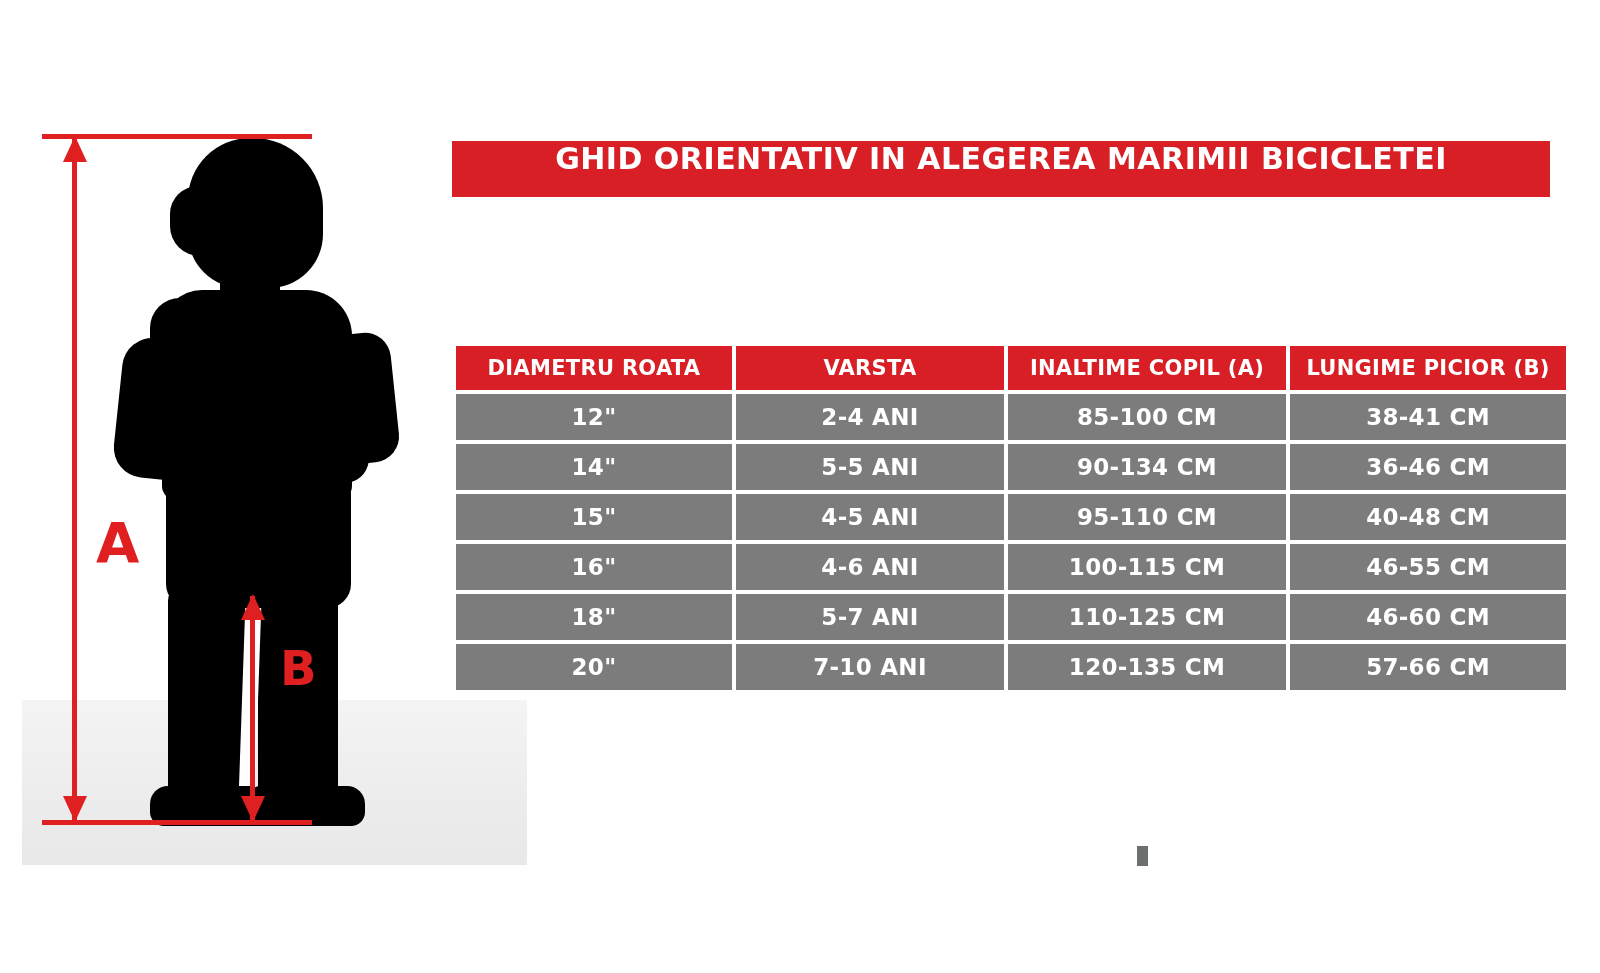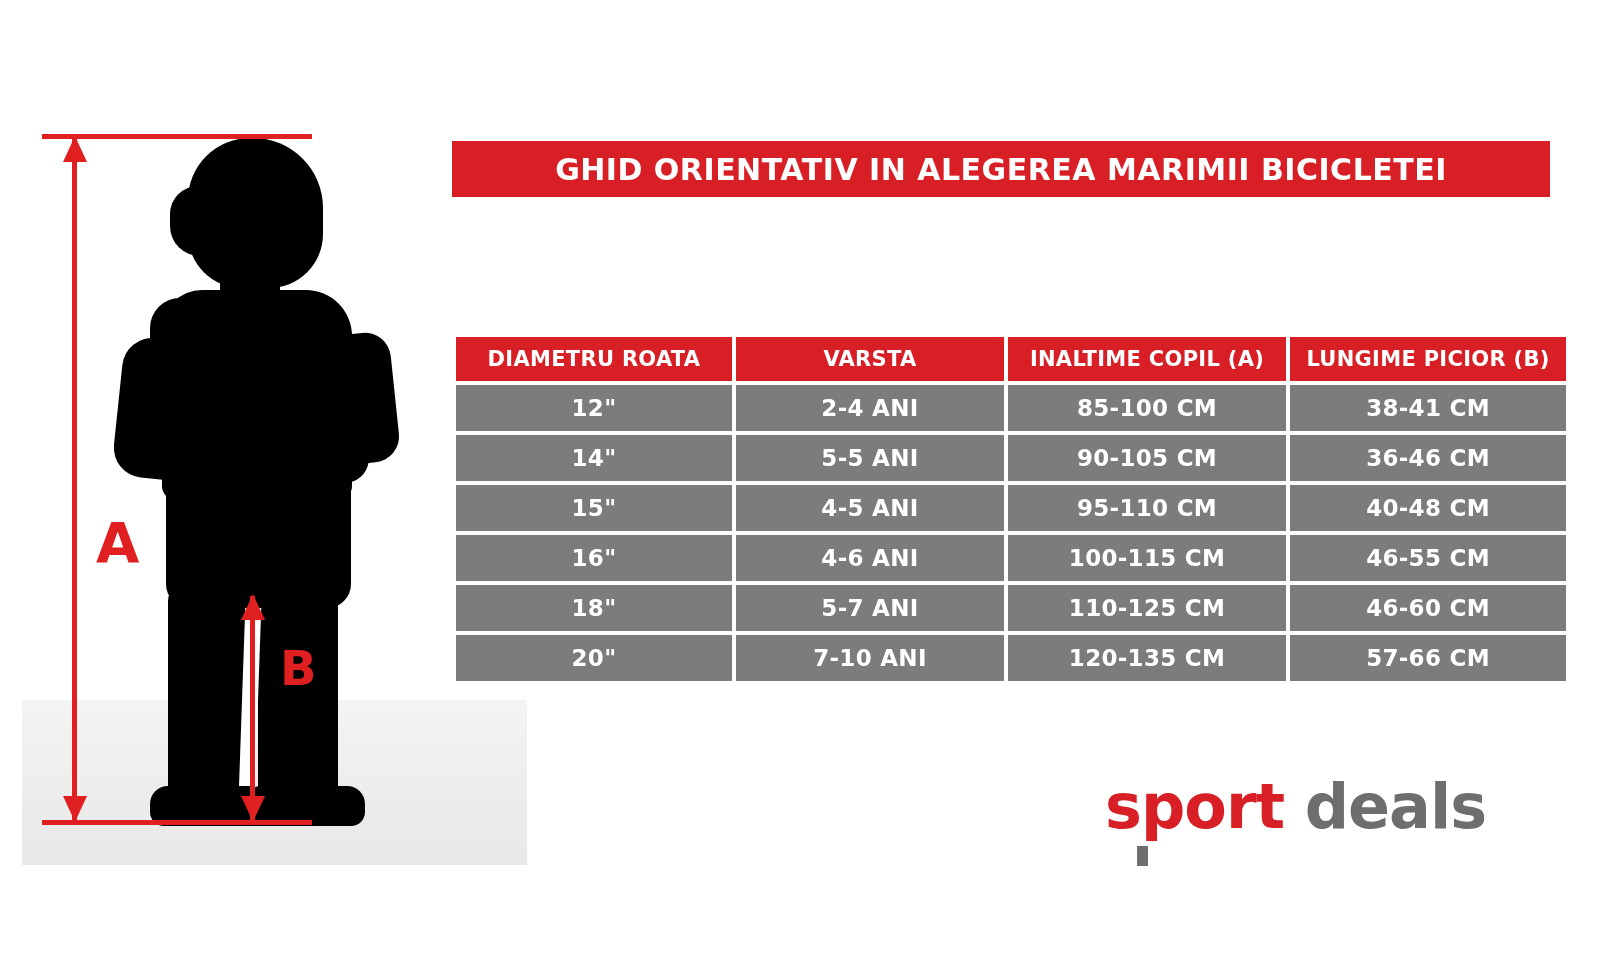--- a/index.html
+++ b/index.html
@@ -180,38 +180,38 @@
 
   
   #title-banner {
     position: absolute;
     left: 452px;
     top: 141px;
     width: 1098px;
     height: 56px;
     background: #d81f26;
     display: flex;
-    align-items: center;
+    align-items: flex-start;
     justify-content: center;
   }
   #title-text {
     color: #ffffff;
     font-family: "DejaVu Sans", sans-serif;
     font-weight: bold;
     font-size: 30px;
     letter-spacing: 0.5px;
     text-transform: uppercase;
     white-space: nowrap;
   }
 
   
   #size-table {
     position: absolute;
     left: 452px;
-    top: 333px;
+    top: 342px;
     width: 1098px;
     border-collapse: separate;
     border-spacing: 4px 4px;
     table-layout: fixed;
   }
   #size-table th {
     background: #d81f26;
     color: #ffffff;
     font-family: "DejaVu Sans", sans-serif;
     font-weight: bold;
@@ -334,21 +334,21 @@
   <tbody>
     <tr>
       <td>12"</td>
       <td>2-4 ANI</td>
       <td>85-100 CM</td>
       <td>38-41 CM</td>
     </tr>
     <tr>
       <td>14"</td>
       <td>5-5 ANI</td>
-      <td>90-105 CM</td>
+      <td>90-134 CM</td>
       <td>36-46 CM</td>
     </tr>
     <tr>
       <td>15"</td>
       <td>4-5 ANI</td>
       <td>95-110 CM</td>
       <td>40-48 CM</td>
     </tr>
     <tr>
       <td>16"</td>
@@ -365,17 +365,14 @@
     <tr>
       <td>20"</td>
       <td>7-10 ANI</td>
       <td>120-135 CM</td>
       <td>57-66 CM</td>
     </tr>
   </tbody>
 </table>
 
 <div id="logo">
-  <div id="logo-row1">
-    <span id="logo-sport">sport</span><span id="logo-deals"> deals</span>
-  </div>
   <div id="logo-tick"></div>
 </div>
 
 </body></html>

